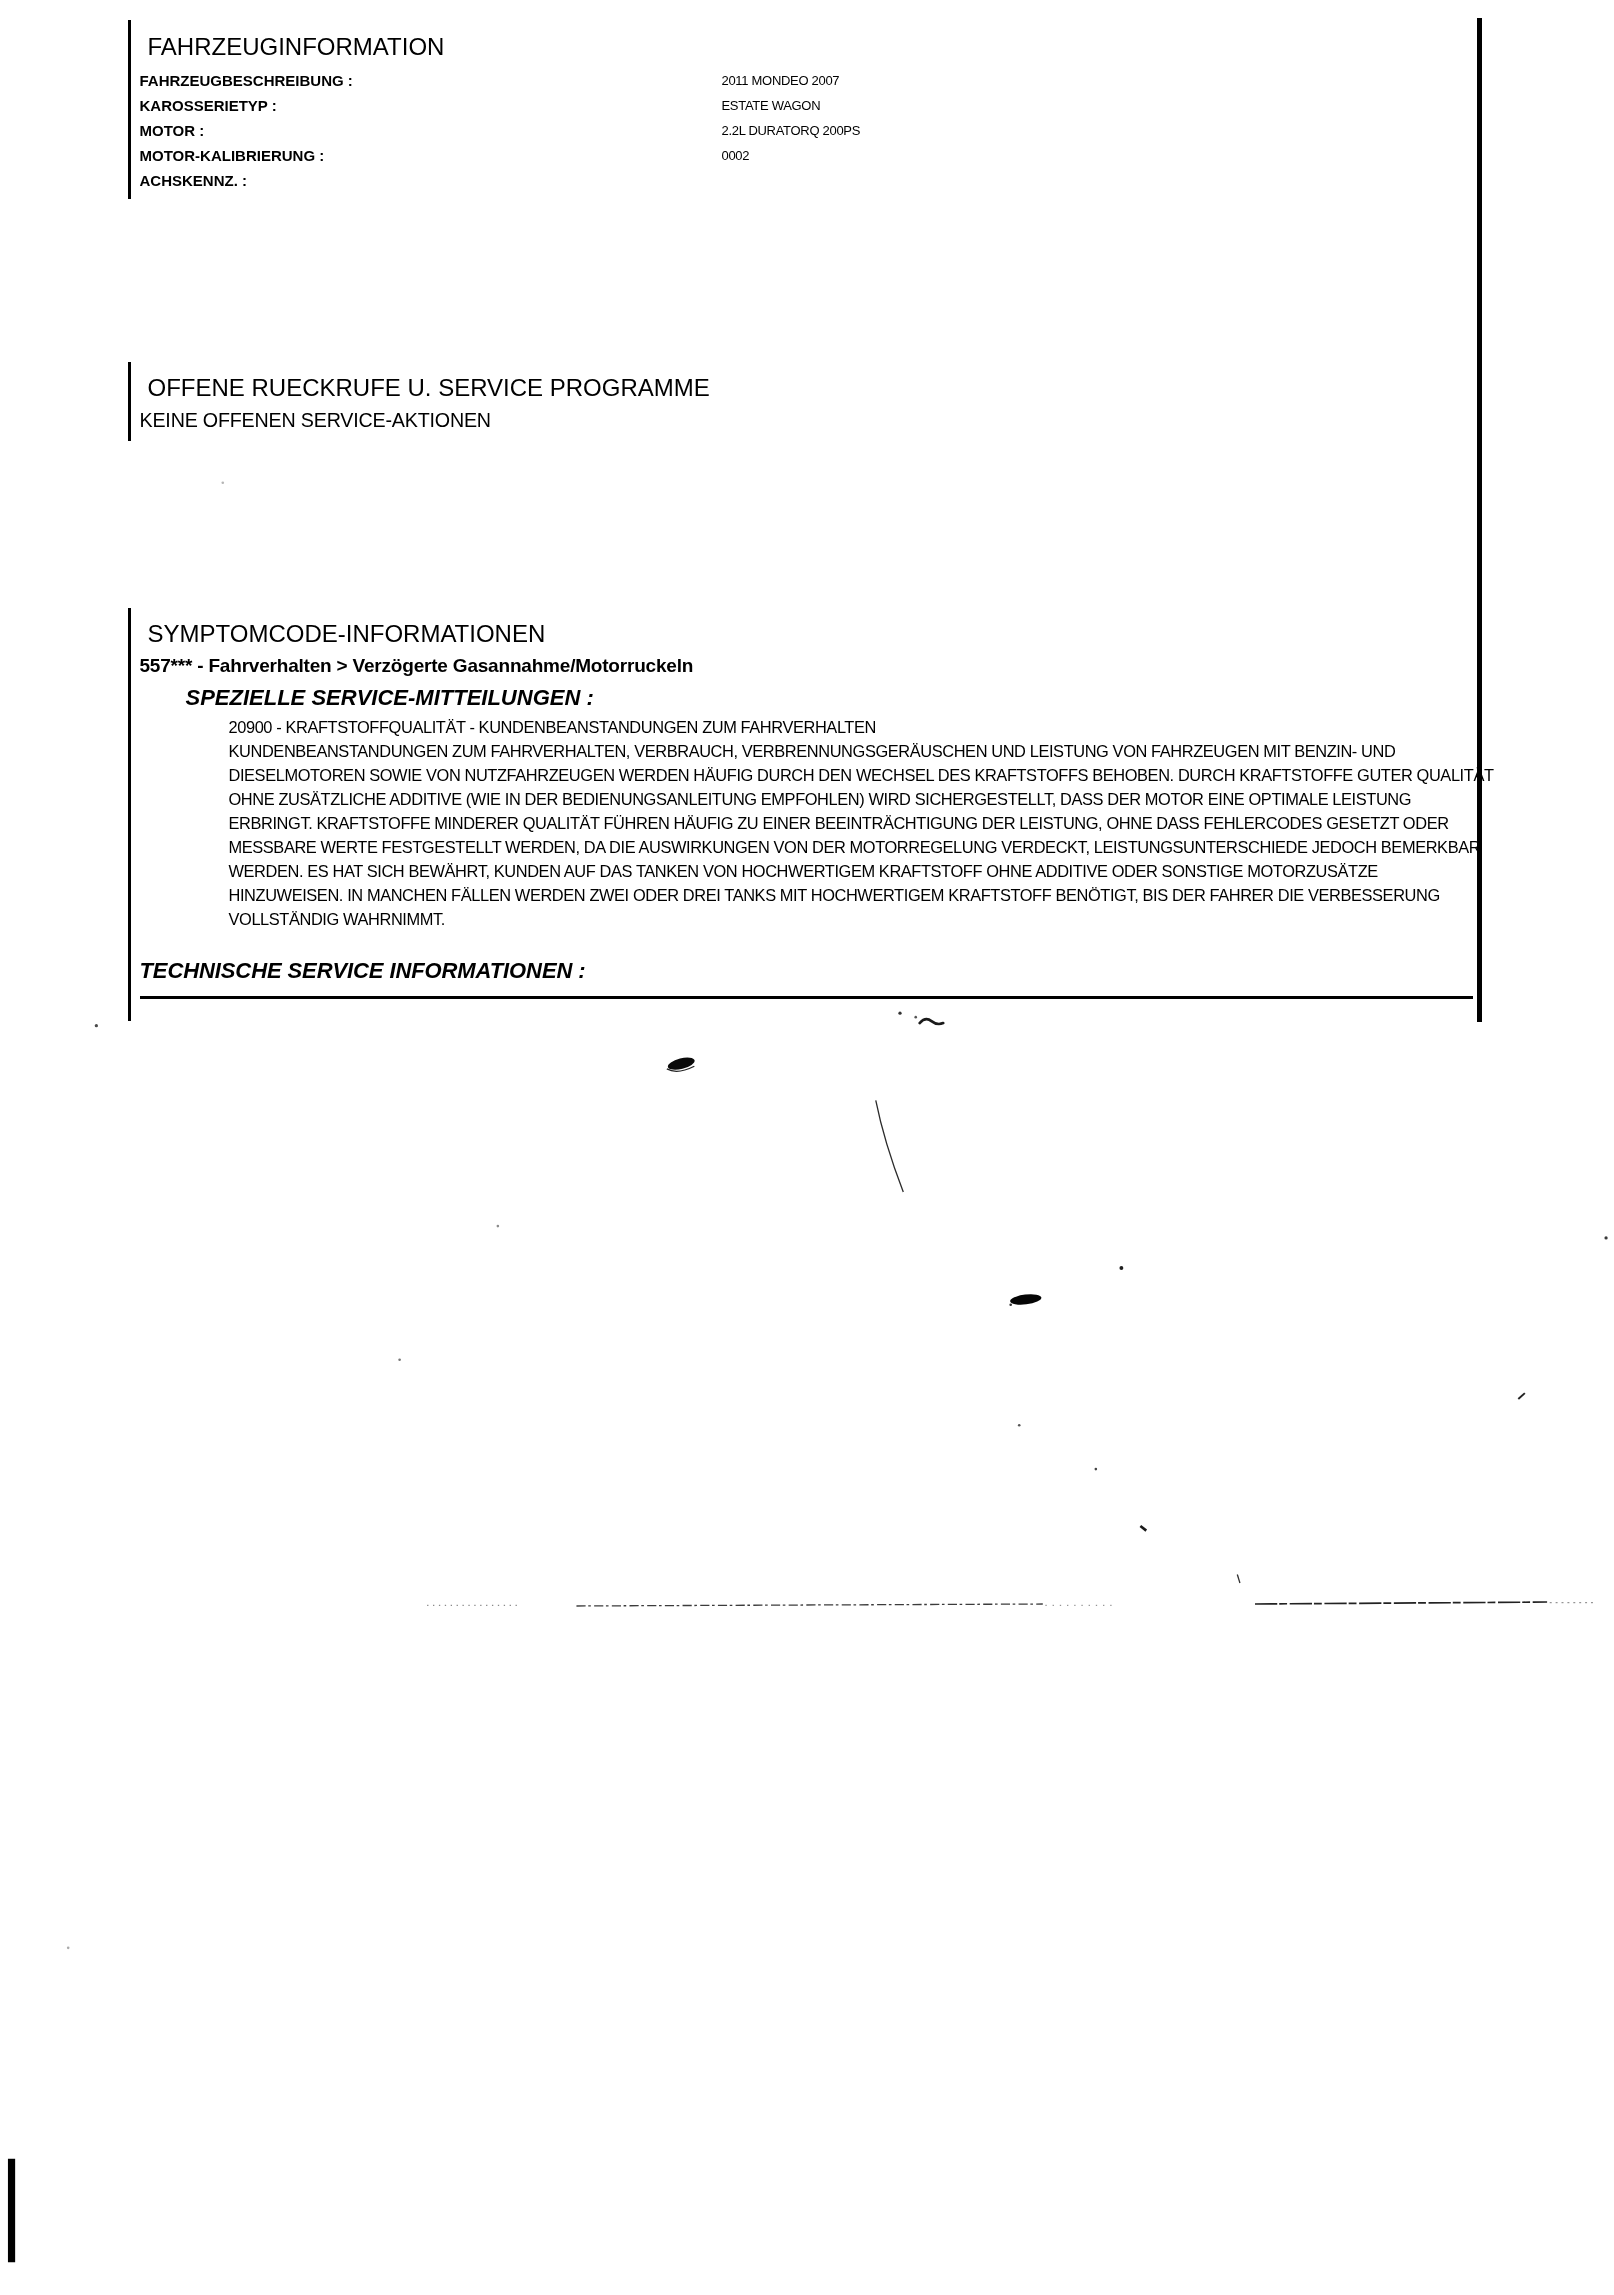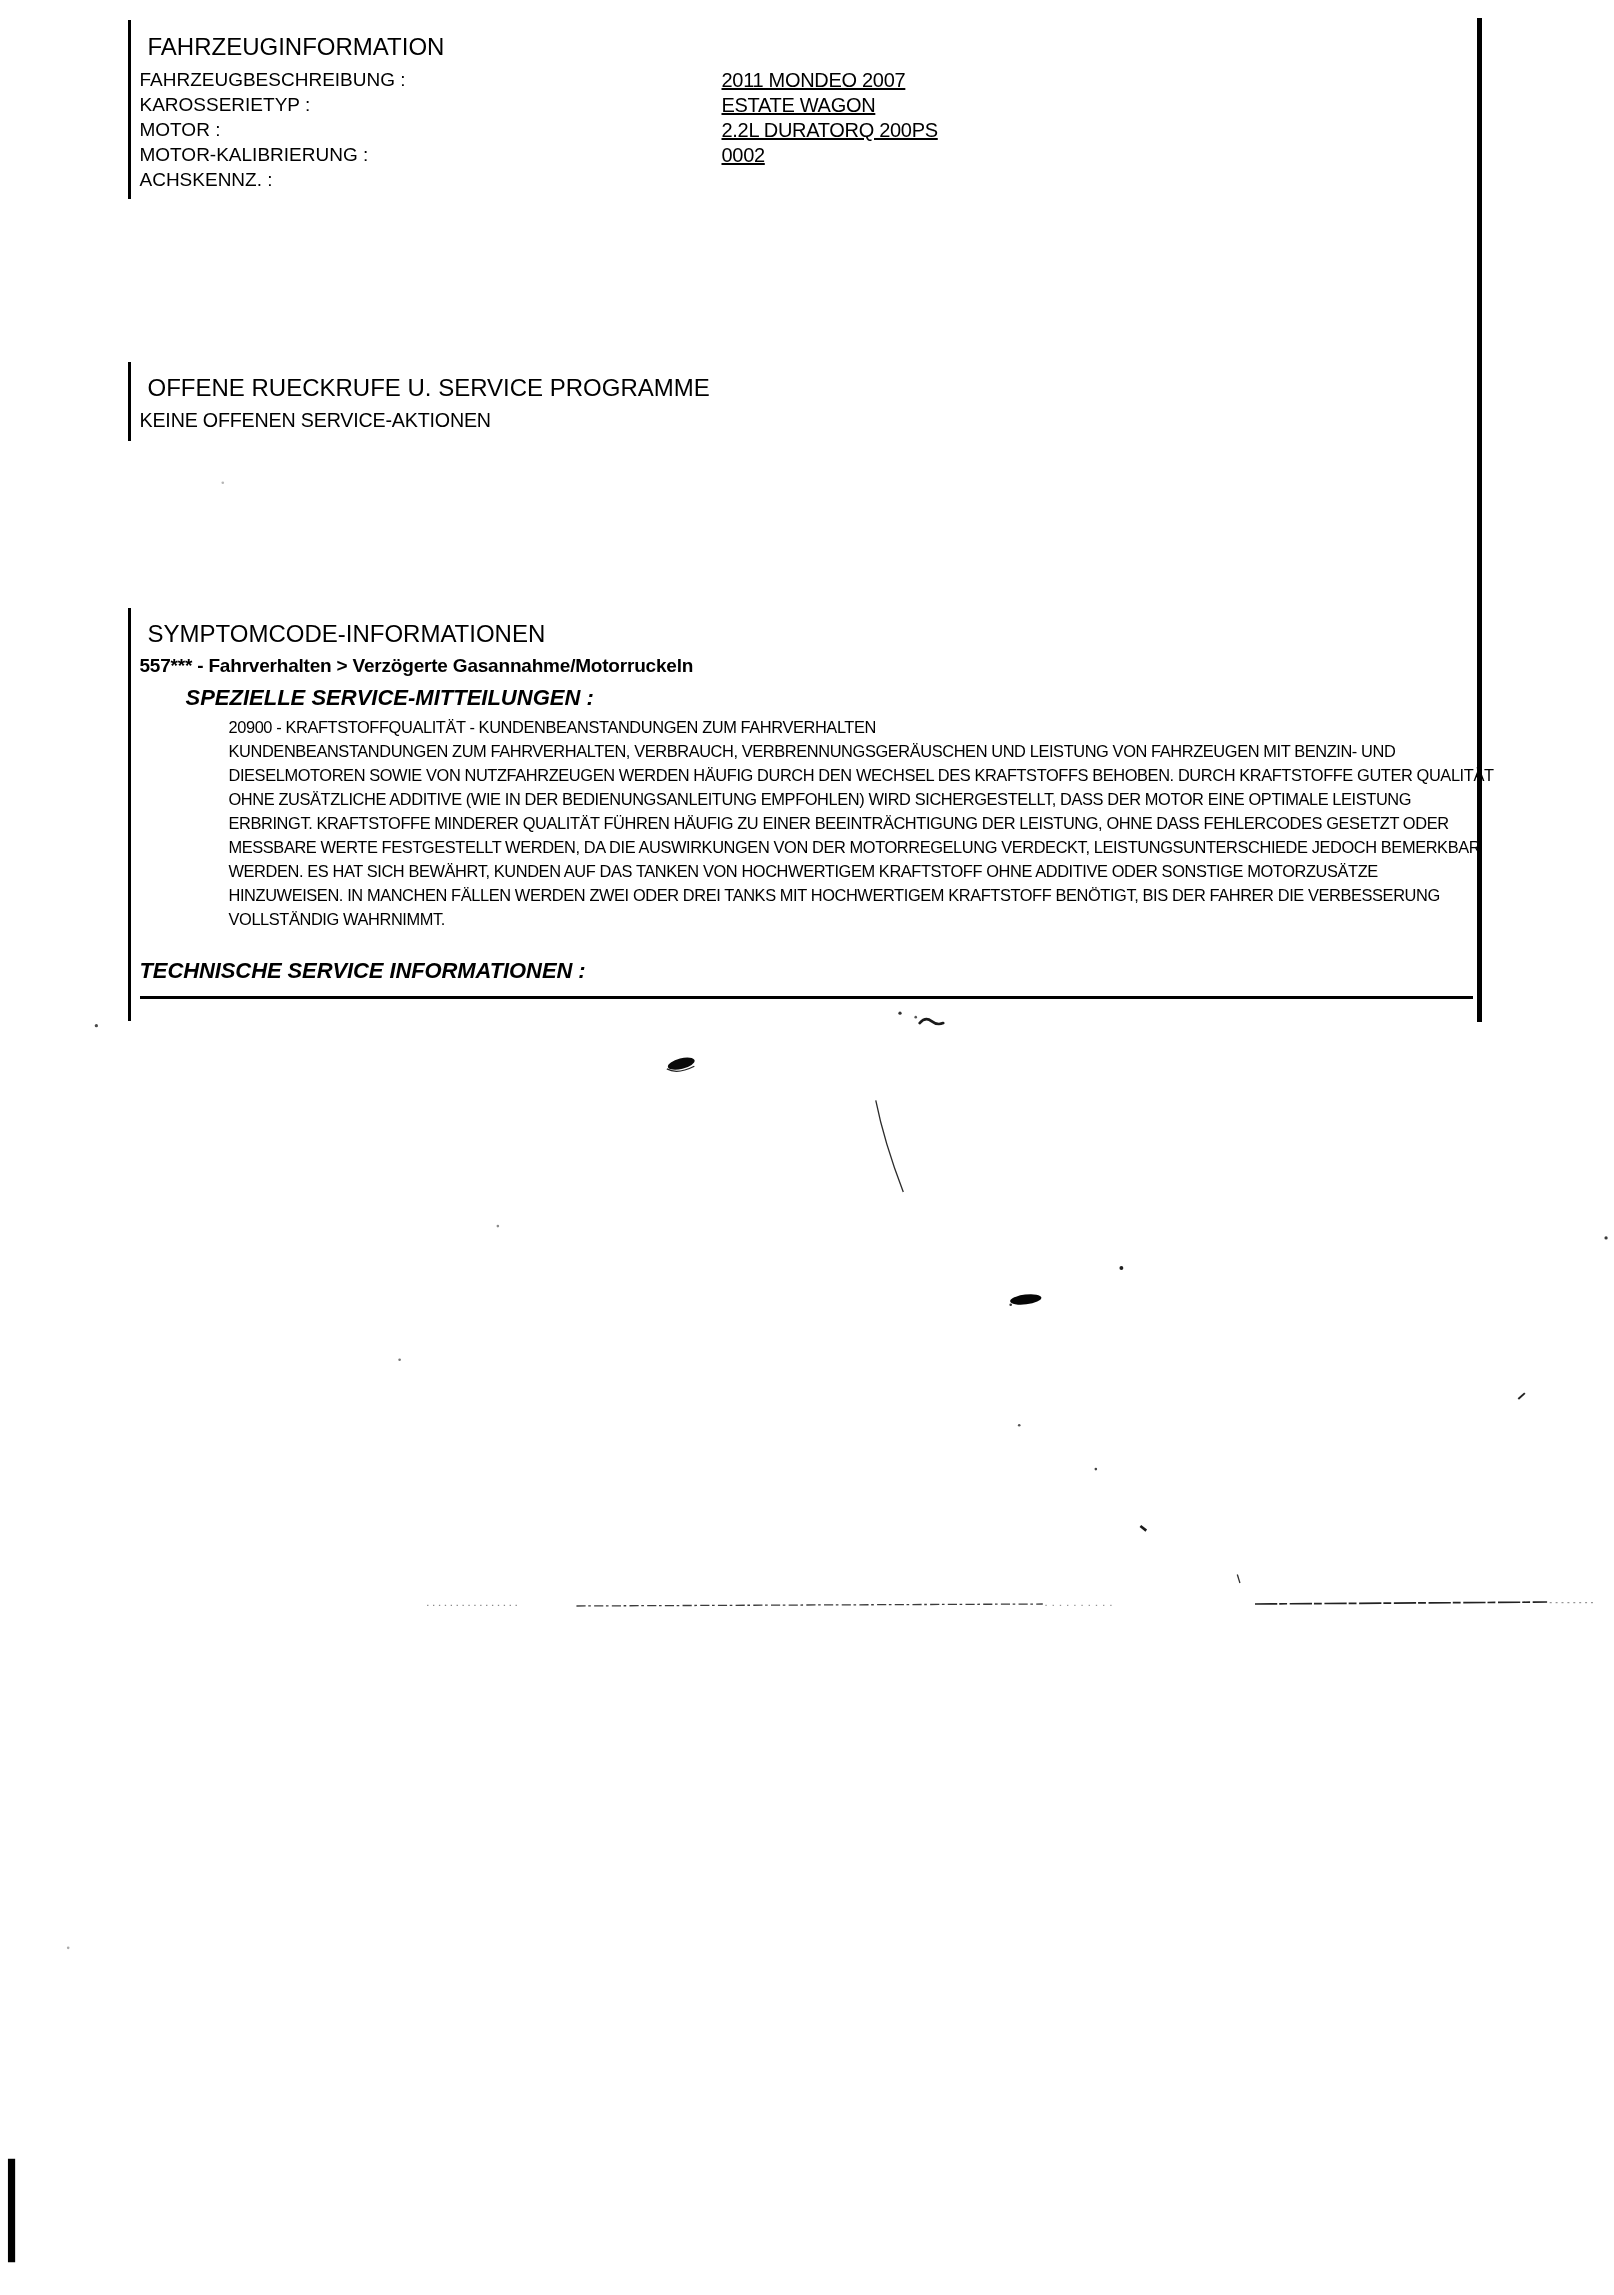--- a/index.html
+++ b/index.html
@@ -8,22 +8,22 @@
     font-family:"Liberation Sans",sans-serif;color:#000;overflow:hidden;
     -webkit-font-smoothing:antialiased;
   }
   .box{position:absolute;border-left:3.3px solid #000;padding-left:8.5px;}
   .sec1{left:128px;top:19.7px;padding-top:5.2px;padding-bottom:6.6px;}
   .sec2{left:128px;top:362px;padding-top:3.9px;padding-bottom:9.2px;}
   .sec3{left:128px;top:608px;width:1359px;padding-top:3.9px;padding-bottom:22px;}
   h1.sec-title{margin:8px;font-size:24px;line-height:27px;font-weight:normal;}
   .rows{margin-top:6.6px;}
   .vrow{display:flex;height:25px;align-items:center;}
-  .vrow .lbl{width:582px;font-size:19px;font-weight:normal;white-space:nowrap;}
-  .vrow .val{font-size:20px;font-weight:normal;letter-spacing:-0.3px;white-space:nowrap;text-decoration:underline;}
+  .vrow .lbl{width:582px;font-size:15px;font-weight:bold;white-space:nowrap;}
+  .vrow .val{font-size:13px;font-weight:normal;letter-spacing:-0.3px;white-space:nowrap;}
   .status-line{margin-top:5.2px;font-size:19.7px;line-height:23px;letter-spacing:-0.2px;}
   .code-line{margin-top:5.9px;font-size:19px;line-height:21.6px;font-weight:bold;letter-spacing:-0.2px;}
   .special-heading{margin:9.2px 0 0 46px;font-size:22px;line-height:23px;font-weight:bold;font-style:italic;}
   .bulletin{margin:6.6px 0 0 89px;font-size:16.4px;line-height:24px;letter-spacing:-0.4px;}
   .bulletin .bl{white-space:nowrap;}
   .tsi-heading{margin-top:27px;font-size:22px;line-height:26px;font-weight:bold;font-style:italic;letter-spacing:-0.1px;}
   .hrule{margin-top:11.8px;height:2.6px;width:1333px;background:#000;}
   .right-rule{position:absolute;left:1477px;top:18.3px;width:4.6px;height:1004px;background:#000;}
   .artifacts{position:absolute;left:0;top:0;pointer-events:none;}
 </style>

